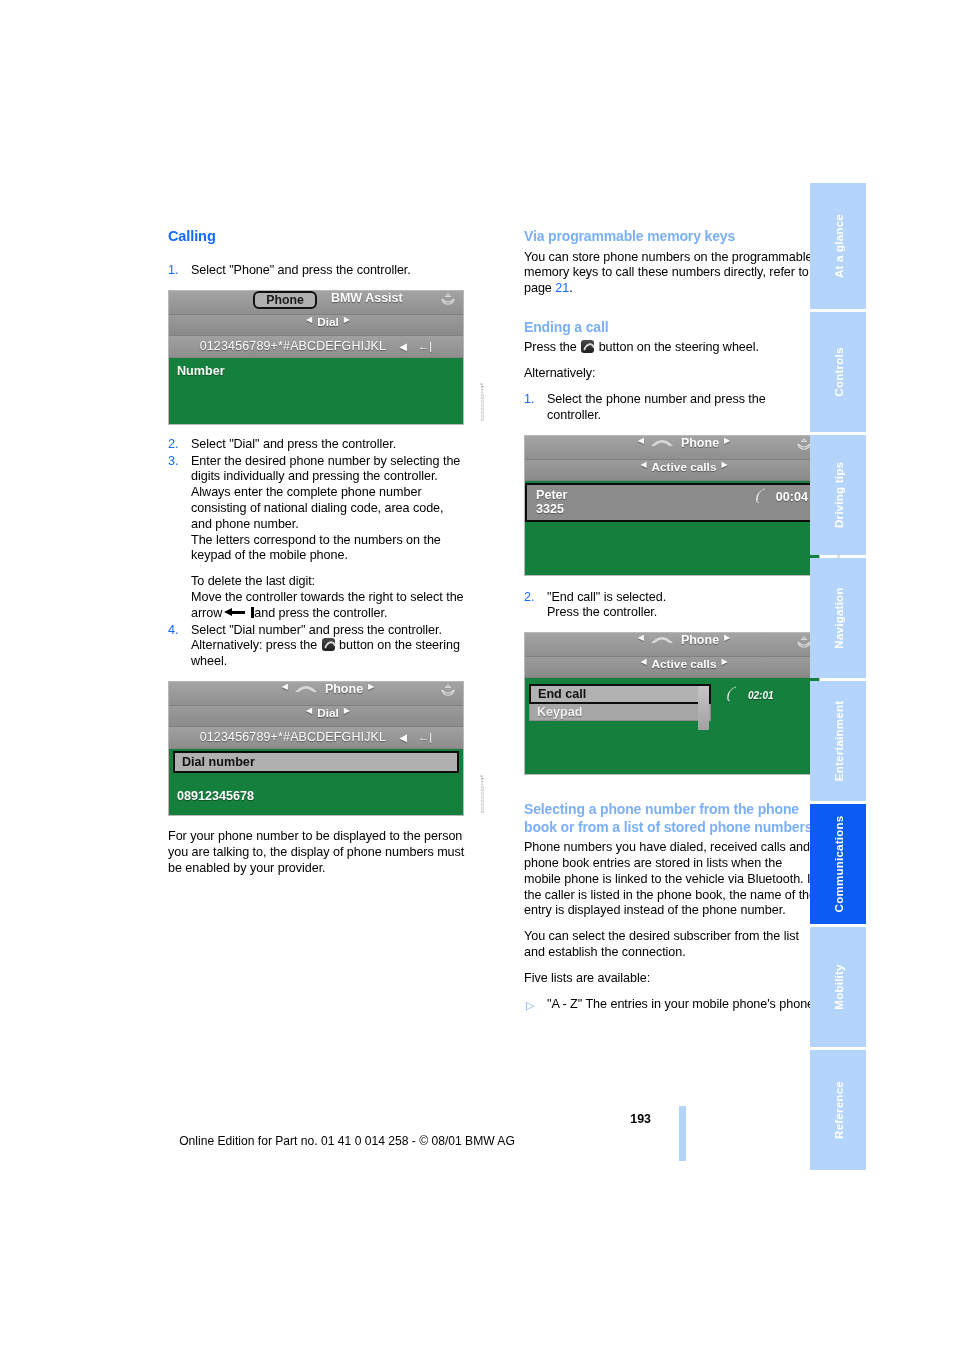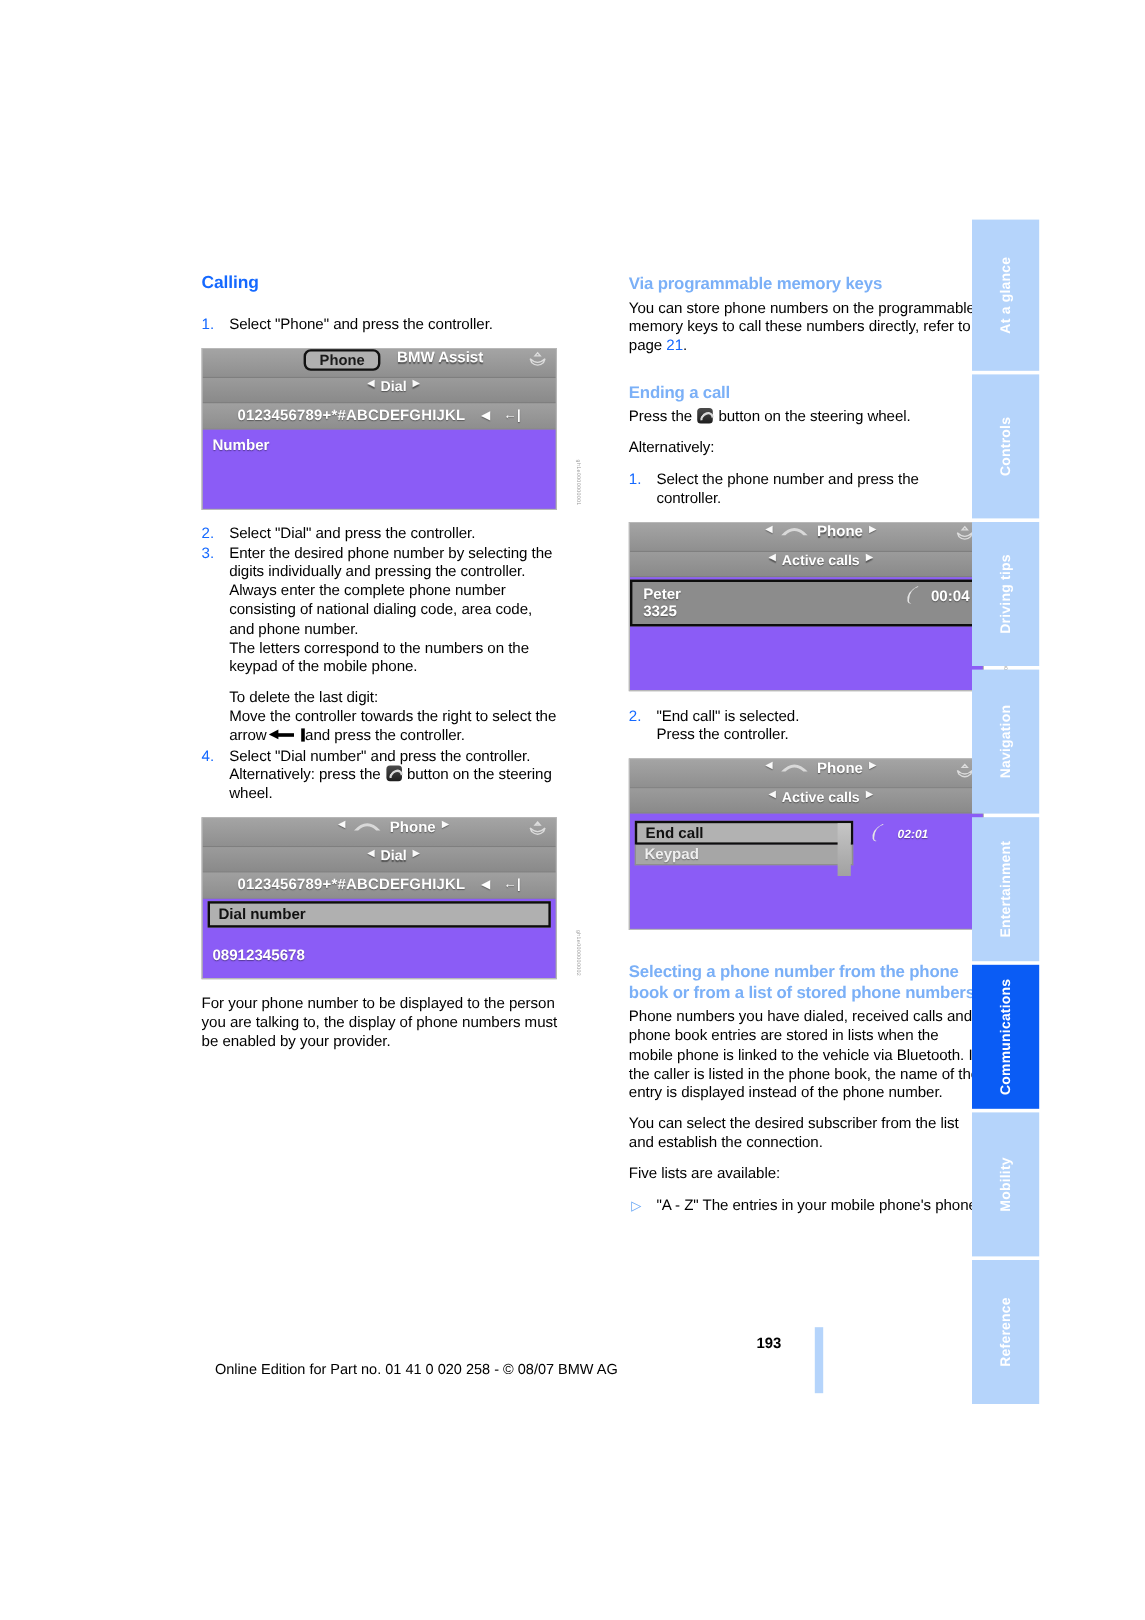--- a/index.html
+++ b/index.html
@@ -91,27 +91,27 @@
     margin-right:14px;
   }
   .bar .rightico{
     position:absolute;right:7px;top:50%;transform:translateY(-50%);
     opacity:.85;
   }
   .keypad-row{
     display:flex;align-items:center;justify-content:center;
     height:21px;background:linear-gradient(#a0a0a0,#8e8e8e);
     border-bottom:1px solid #858585;
-    color:#fff;font-weight:bold;font-size:12.4px;
+    color:#fff;font-weight:normal;font-size:12.4px;
     text-shadow:0 1px 1px rgba(0,0,0,.4);
     letter-spacing:0.2px;
   }
   .keypad-row .kp-icons{display:flex;gap:11px;margin-left:13px;align-items:center;}
   .body-area{
-    background:#8b5cf6;min-height:60px;position:relative;
+    background:#15803d;min-height:60px;position:relative;
     padding:6px 8px 0 8px;
   }
   .label-plain{
     color:#fff;font-size:12.6px;font-weight:bold;
     text-shadow:0 1px 1px rgba(0,0,0,.4);
   }
   .sel-box{
     background:#b0b0b0;border:2px solid #0d0d0d;
     color:#111;font-size:12.6px;font-weight:bold;
     padding:2px 7px;margin:-2px -4px 0 -4px;
@@ -459,17 +459,17 @@
     <div class="tab" style="height:120px;">
         <span class="tabtext">Mobility</span>
       </div>
     <div class="tab" style="height:120px;">
         <span class="tabtext">Reference</span>
       </div>
   </div>
 
   <div class="footer">
     <div class="pageno">193</div>
-    <div class="footline">Online Edition for Part no. 01 41 0 020 258 - © 08/07 BMW AG</div>
+    <div class="footline">Online Edition for Part no. 01 41 0 014 258 - © 08/01 BMW AG</div>
     <div class="footbar"></div>
   </div>
 
 </div>
 
 </body></html>

